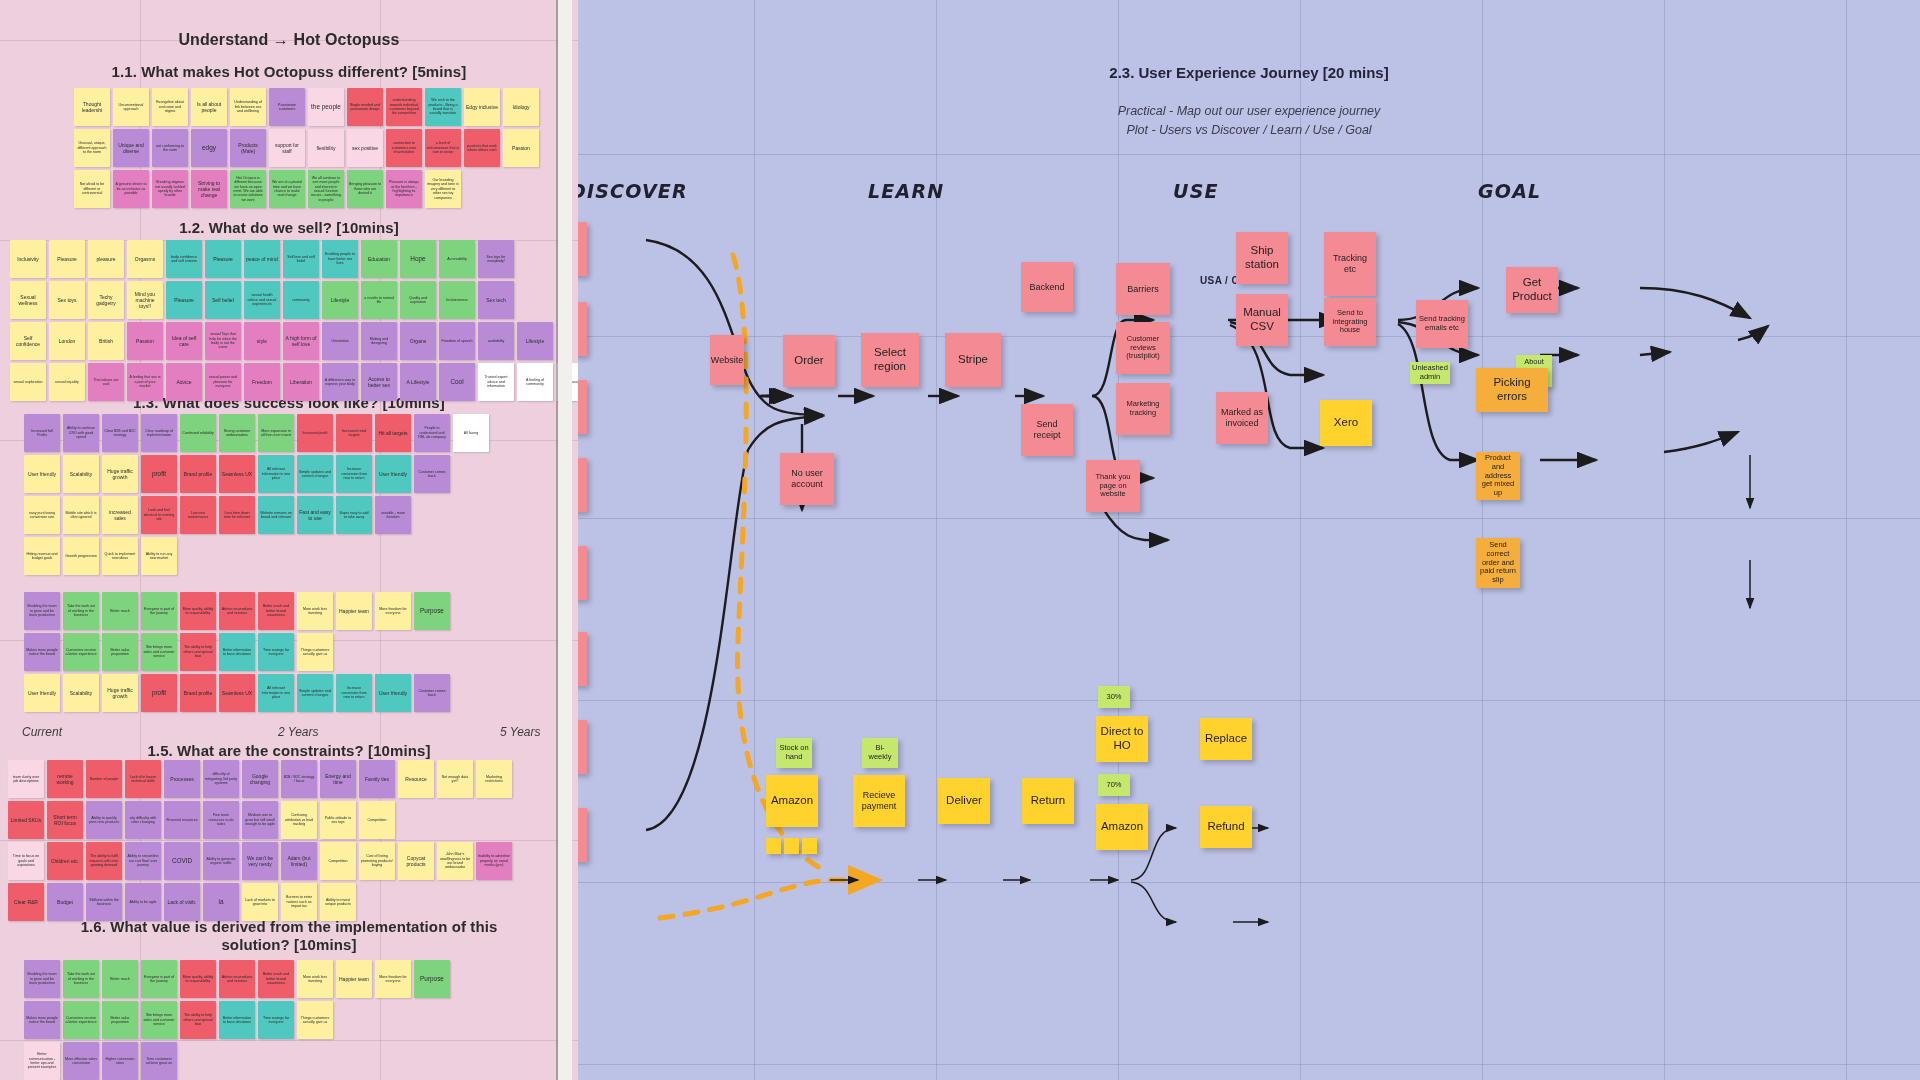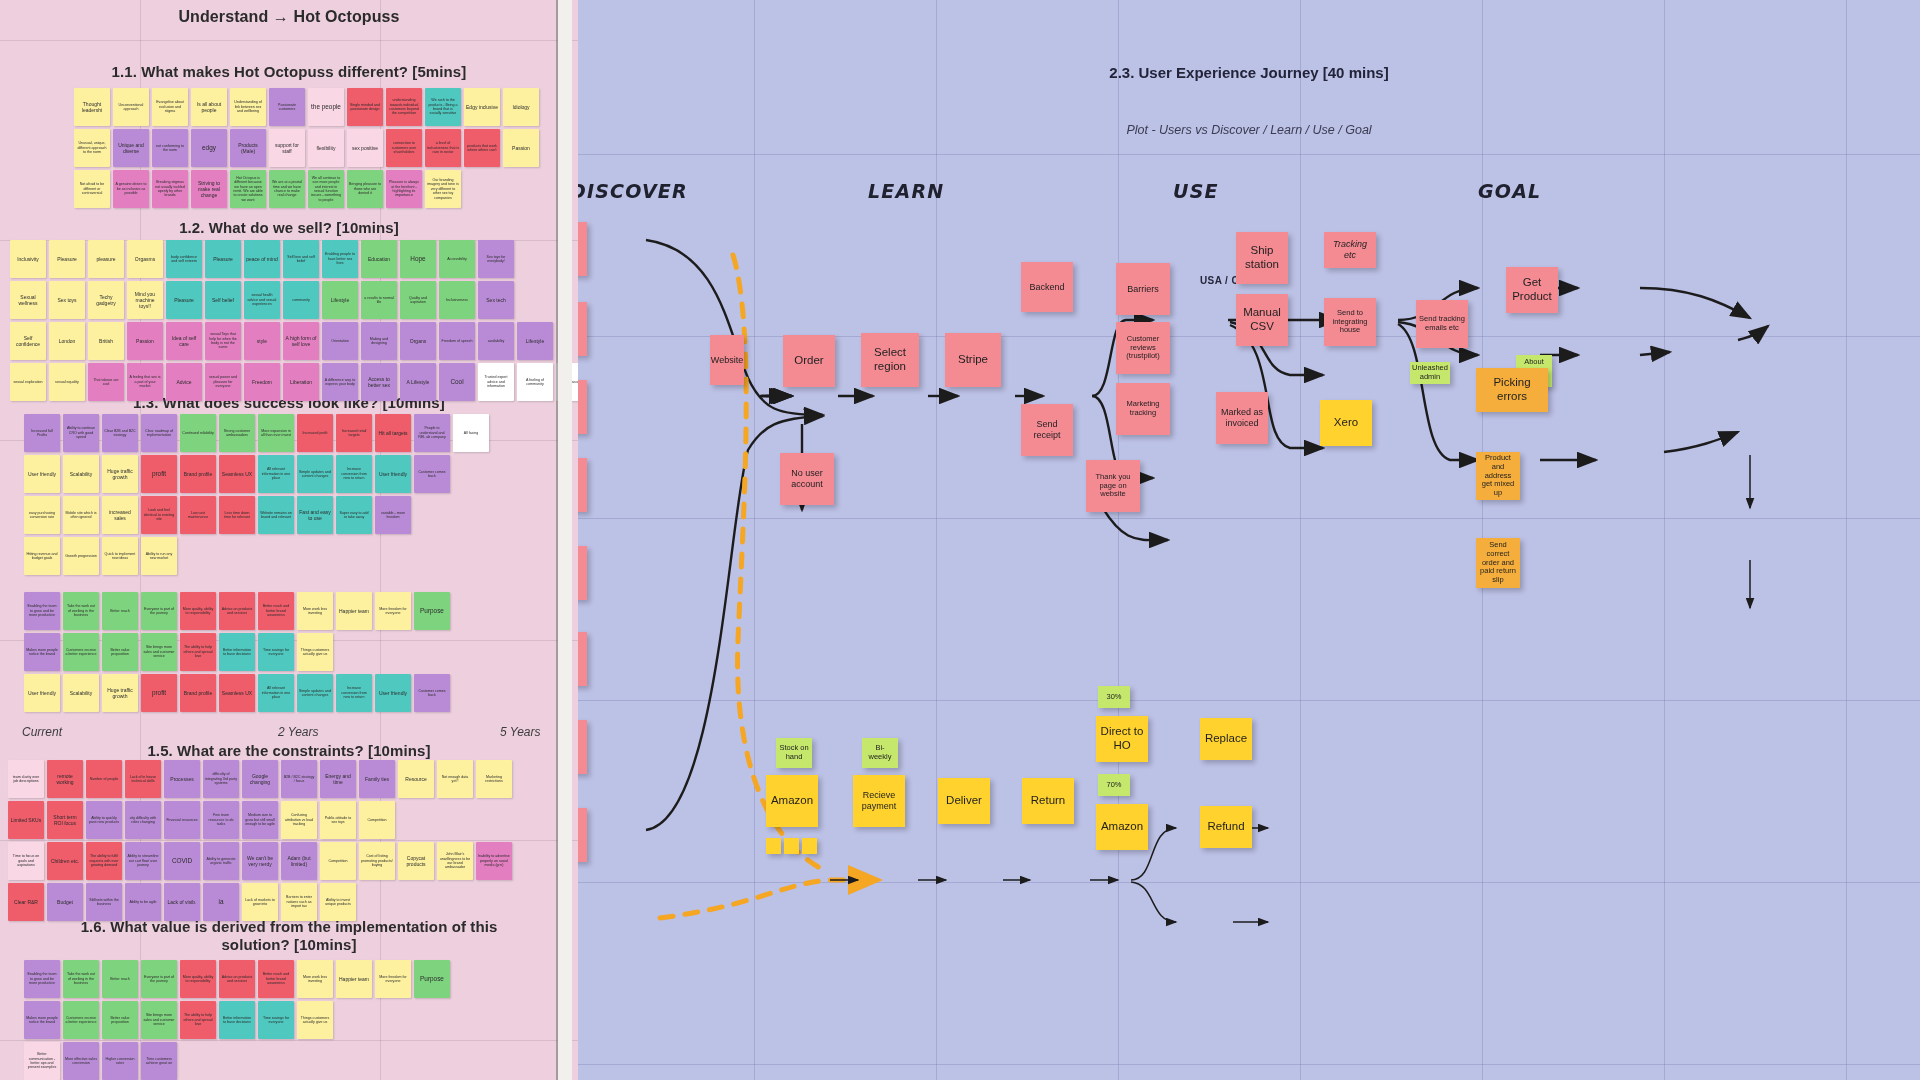--- a/index.html
+++ b/index.html
@@ -114,21 +114,21 @@
   }
 </style>
 </head>
 <body>
 
 <div id="board">
 
   <div id="left-frame">
     <div class="gridlines"></div>
 
-    <div class="l-title l-h0" style="top:8px;">Understand → Hot Octopuss</div>
+    <div class="l-title l-h0" style="top:31px;">Understand → Hot Octopuss</div>
     <div class="l-title l-h1" style="top:63px;">1.1. What makes Hot Octopuss different? [5mins]</div>
     <div class="l-title l-h1" style="top:219px;">1.2. What do we sell? [10mins]</div>
     <div class="l-title l-h1" style="top:394px;">1.3. What does success look like? [10mins]</div>
     <div class="l-title l-h1" style="top:742px;">1.5. What are the constraints? [10mins]</div>
     <div class="l-title l-h1 two-line" style="top:918px; padding:0 60px;">1.6. What value is derived from the implementation of this solution? [10mins]</div>
 
     <div class="era-label" style="left:22px;  top:725px;">Current</div>
     <div class="era-label" style="left:278px; top:725px;">2 Years</div>
     <div class="era-label" style="left:500px; top:725px;">5 Years</div>
 
@@ -404,21 +404,22 @@
         <div class="mini xs" style="background: rgb(185, 139, 214);">Time customers achieve great on</div>
       </div>
 
     <div class="edge-strip"></div>
     <div class="edge-line"></div>
   </div>
 
   <div id="right-frame">
     <div class="gridlines"></div>
 
-    <div class="r-title" style="top:64px;">2.3. User Experience Journey [40 mins]</div>
+    <div class="r-title" style="top:64px;">2.3. User Experience Journey [20 mins]</div>
+    <div class="r-sub" style="top:103px;">Practical - Map out our user experience journey</div>
     <div class="r-sub" style="top:122px;">Plot - Users vs Discover / Learn / Use / Goal</div>
 
     <div class="phase" style="left:-8px;  top:180px;">DISCOVER</div>
     <div class="phase" style="left:290px; top:180px;">LEARN</div>
     <div class="phase" style="left:595px; top:180px;">USE</div>
     <div class="phase" style="left:900px; top:180px;">GOAL</div>
 
     <div class="region-label" style="left:622px; top:275px;">USA / CANADA</div>
 
     <svg class="links" viewBox="0 0 1342 1080">
@@ -511,21 +512,21 @@
 
     <div class="note pink sm" style="left:538px; top:263px; width:54px; height:52px;">Barriers</div>
     <div class="note pink xs" style="left:538px; top:322px; width:54px; height:52px;">Customer reviews (trustpilot)</div>
     <div class="note pink xs" style="left:538px; top:383px; width:54px; height:52px;">Marketing tracking</div>
     <div class="note pink xs" style="left:508px; top:460px; width:54px; height:52px;">Thank you page on website</div>
 
     <div class="note pink md" style="left:658px; top:232px; width:52px; height:52px;">Ship station</div>
     <div class="note pink md" style="left:658px; top:294px; width:52px; height:52px;">Manual CSV</div>
     <div class="note pink sm" style="left:638px; top:392px; width:52px; height:52px;">Marked as invoiced</div>
 
-    <div class="note pink sm" style="left:746px; top:232px; width:52px; height:36px;font-style:italic;">Tracking etc</div>
+    <div class="note pink sm" style="left:746px; top:232px; width:52px; height:64px;">Tracking etc</div>
     <div class="note pink xs" style="left:746px; top:298px; width:52px; height:48px;">Send to integrating house</div>
     <div class="note pink xs" style="left:838px; top:300px; width:52px; height:48px;">Send tracking emails etc</div>
 
     <div class="note yellow md" style="left:742px; top:400px; width:52px; height:46px;">Xero</div>
     <div class="note pink md" style="left:928px; top:267px; width:52px; height:46px;">Get Product</div>
 
     <div class="note lime xs" style="left:832px; top:362px; width:40px; height:22px;">Unleashed admin</div>
     <div class="note lime xs" style="left:938px; top:355px; width:36px; height:32px;">About 5% of orders</div>
     <div class="note amber md" style="left:898px; top:368px; width:72px; height:44px;">Picking errors</div>
     <div class="note amber xs" style="left:898px; top:452px; width:44px; height:48px;">Product and address get mixed up</div>

